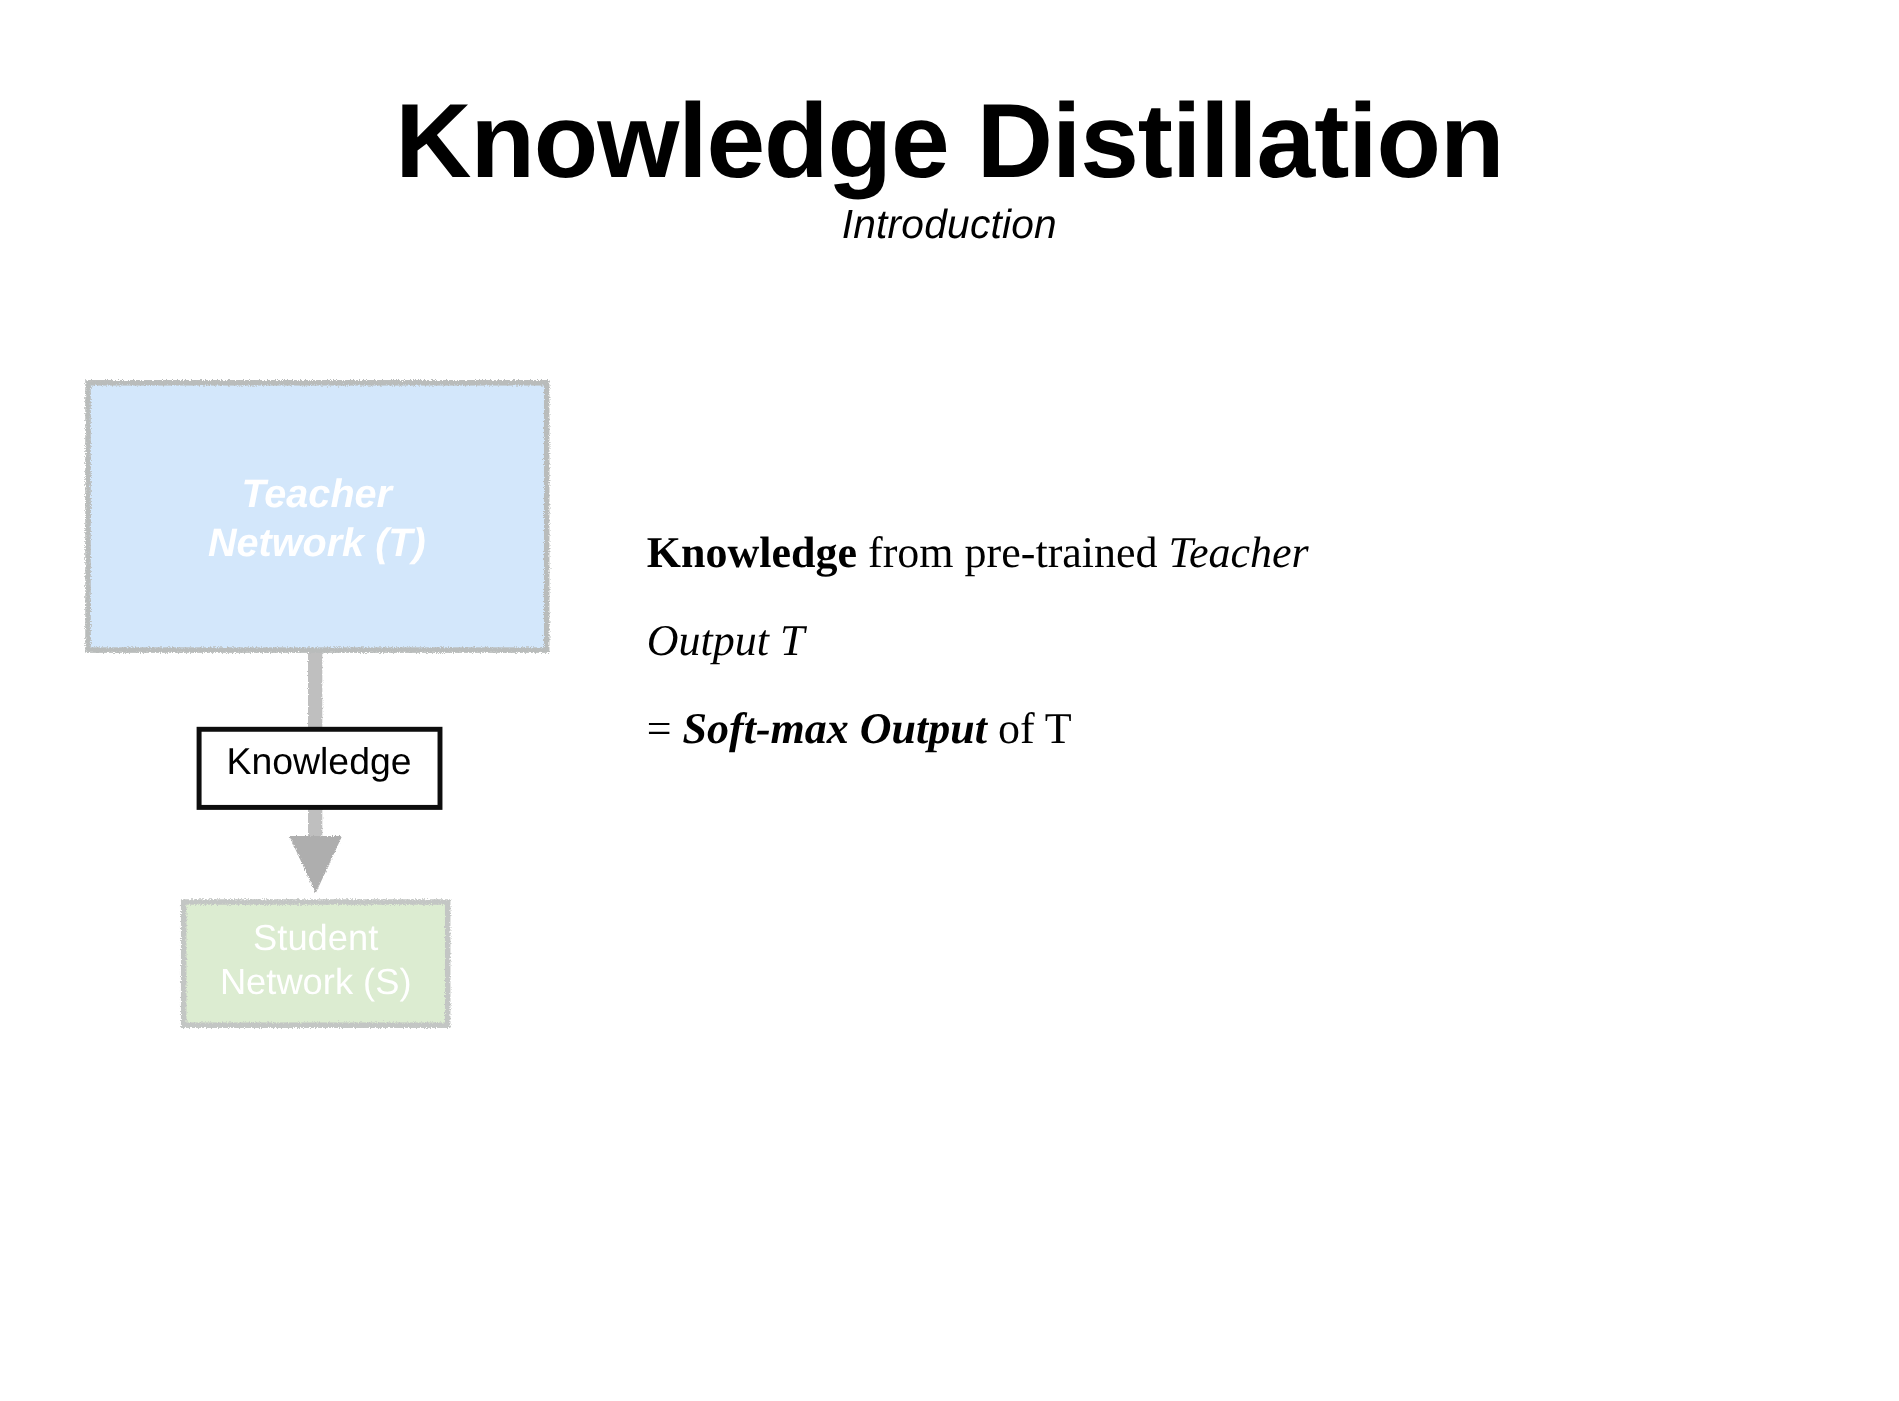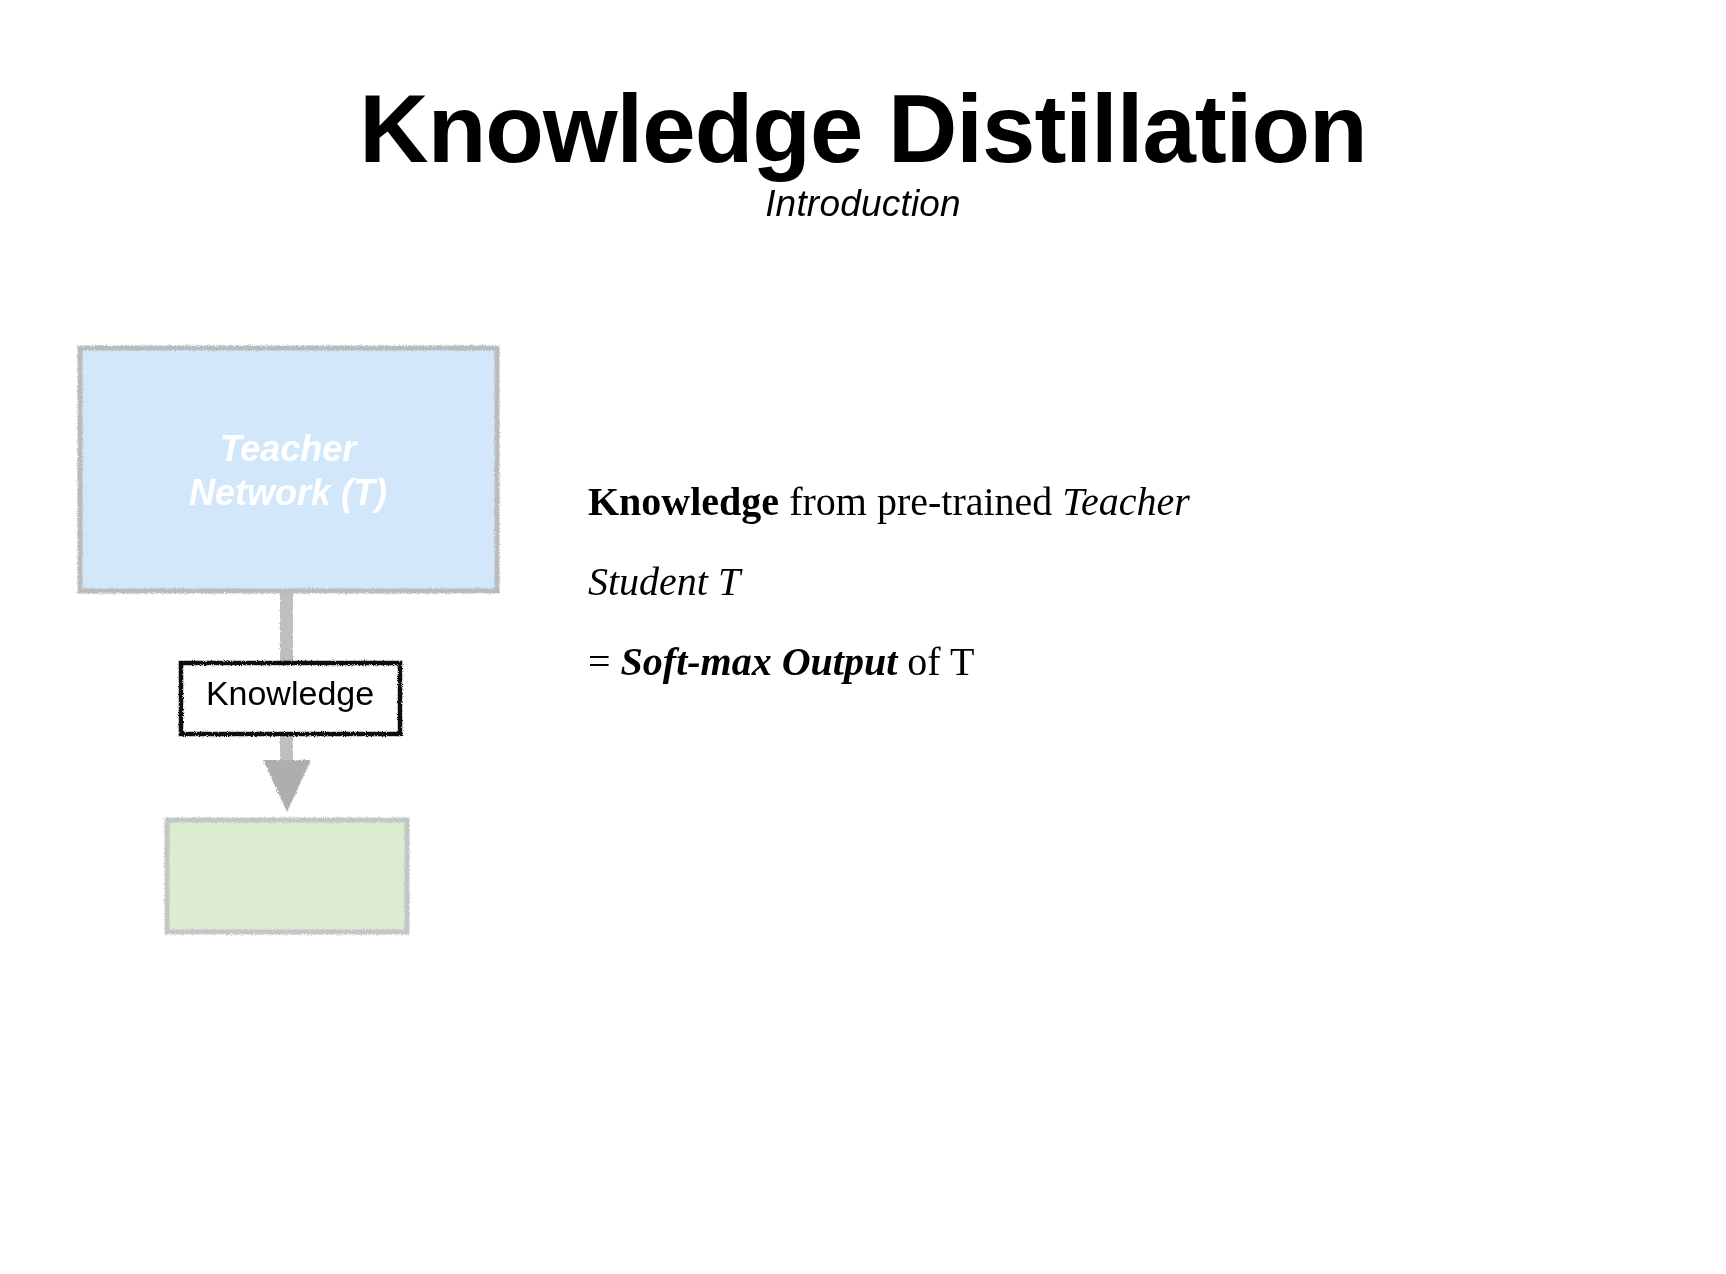--- a/index.html
+++ b/index.html
@@ -158,20 +158,22 @@
     <g>
       <rect x="167" y="820" width="240" height="112" fill="#dcecd1" stroke="#c3c6c4" stroke-width="5" filter="url(#rough)"></rect>
     </g>
   </svg>
 
   <div id="teacher-label" class="node-label">Teacher
 Network (T)</div>
 
   <div id="knowledge-label">Knowledge</div>
 
+  <div id="student-label" class="node-label">Student
+Network (S)</div>
 </div>
 
 <div id="body-text">
 
 <div class="body-line"><span class="b">Knowledge</span><span class="plain"> from pre-trained </span><span class="i">Teacher</span></div>
-    <div class="body-line"><span class="i">Student T</span></div>
+    <div class="body-line"><span class="i">Output T</span></div>
     <div class="body-line"><span class="plain">= </span><span class="bi">Soft-max Output</span><span class="plain"> of T</span></div>
   </div>
 
 </body></html>

